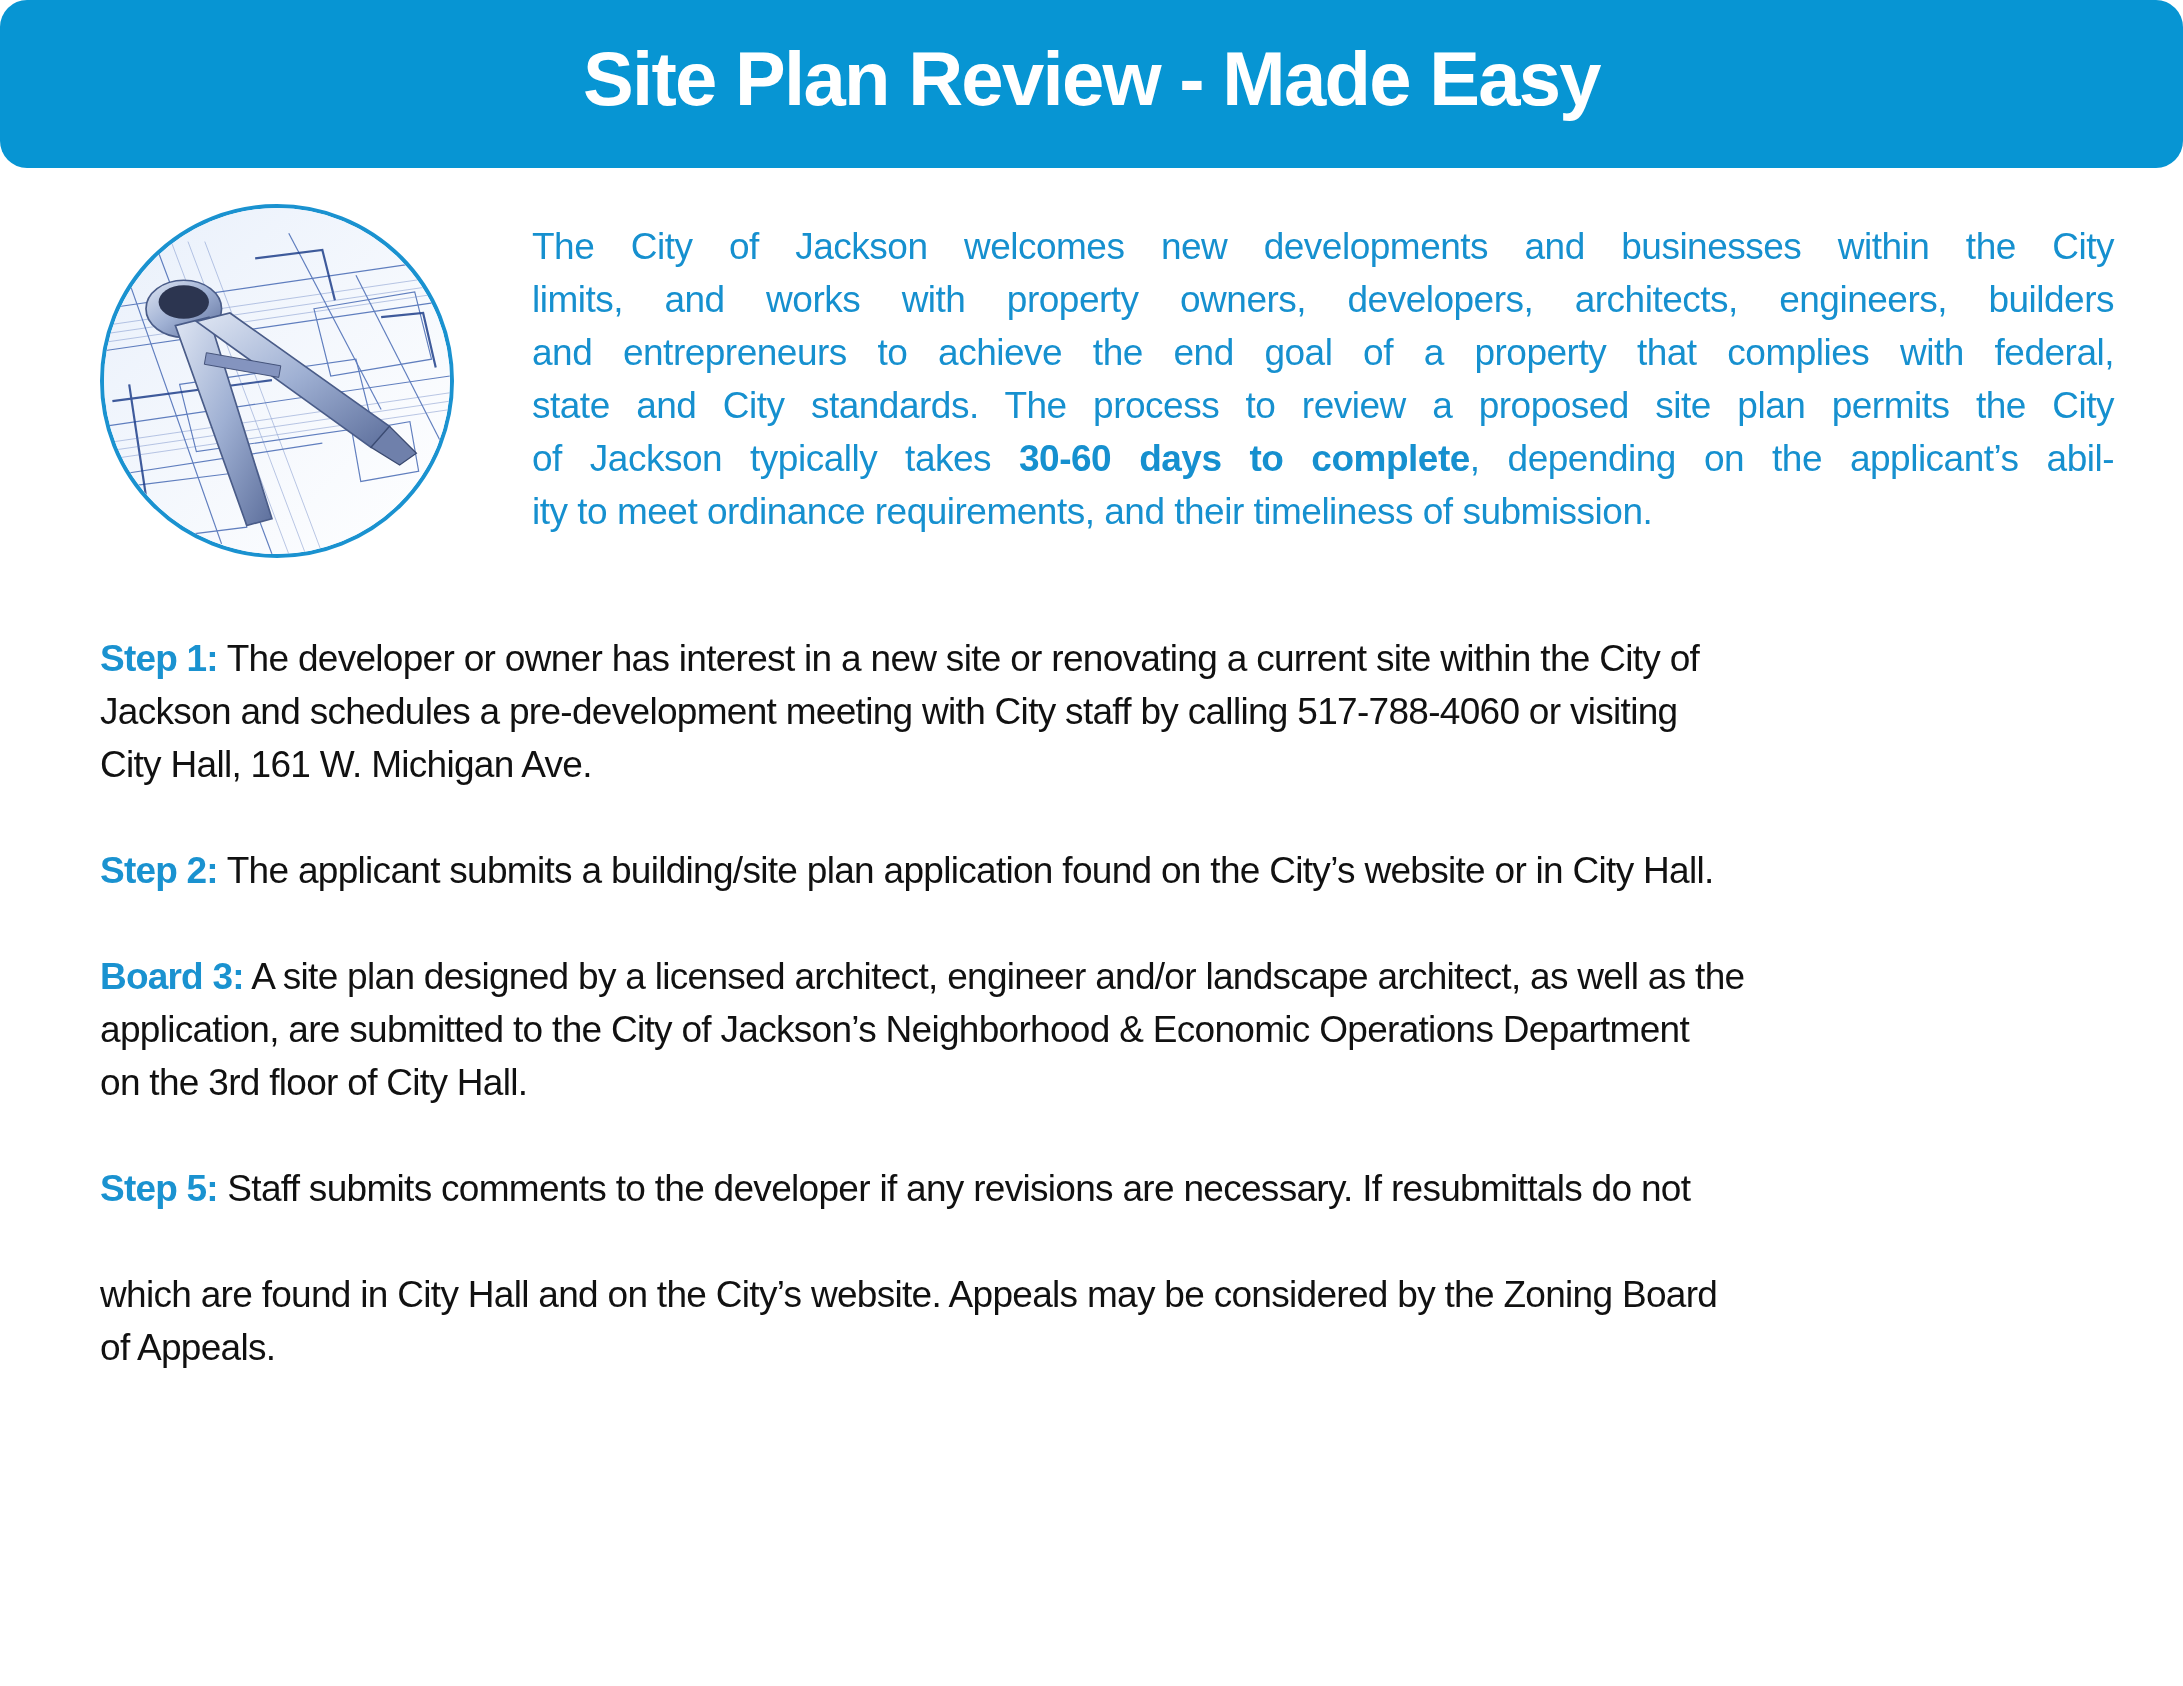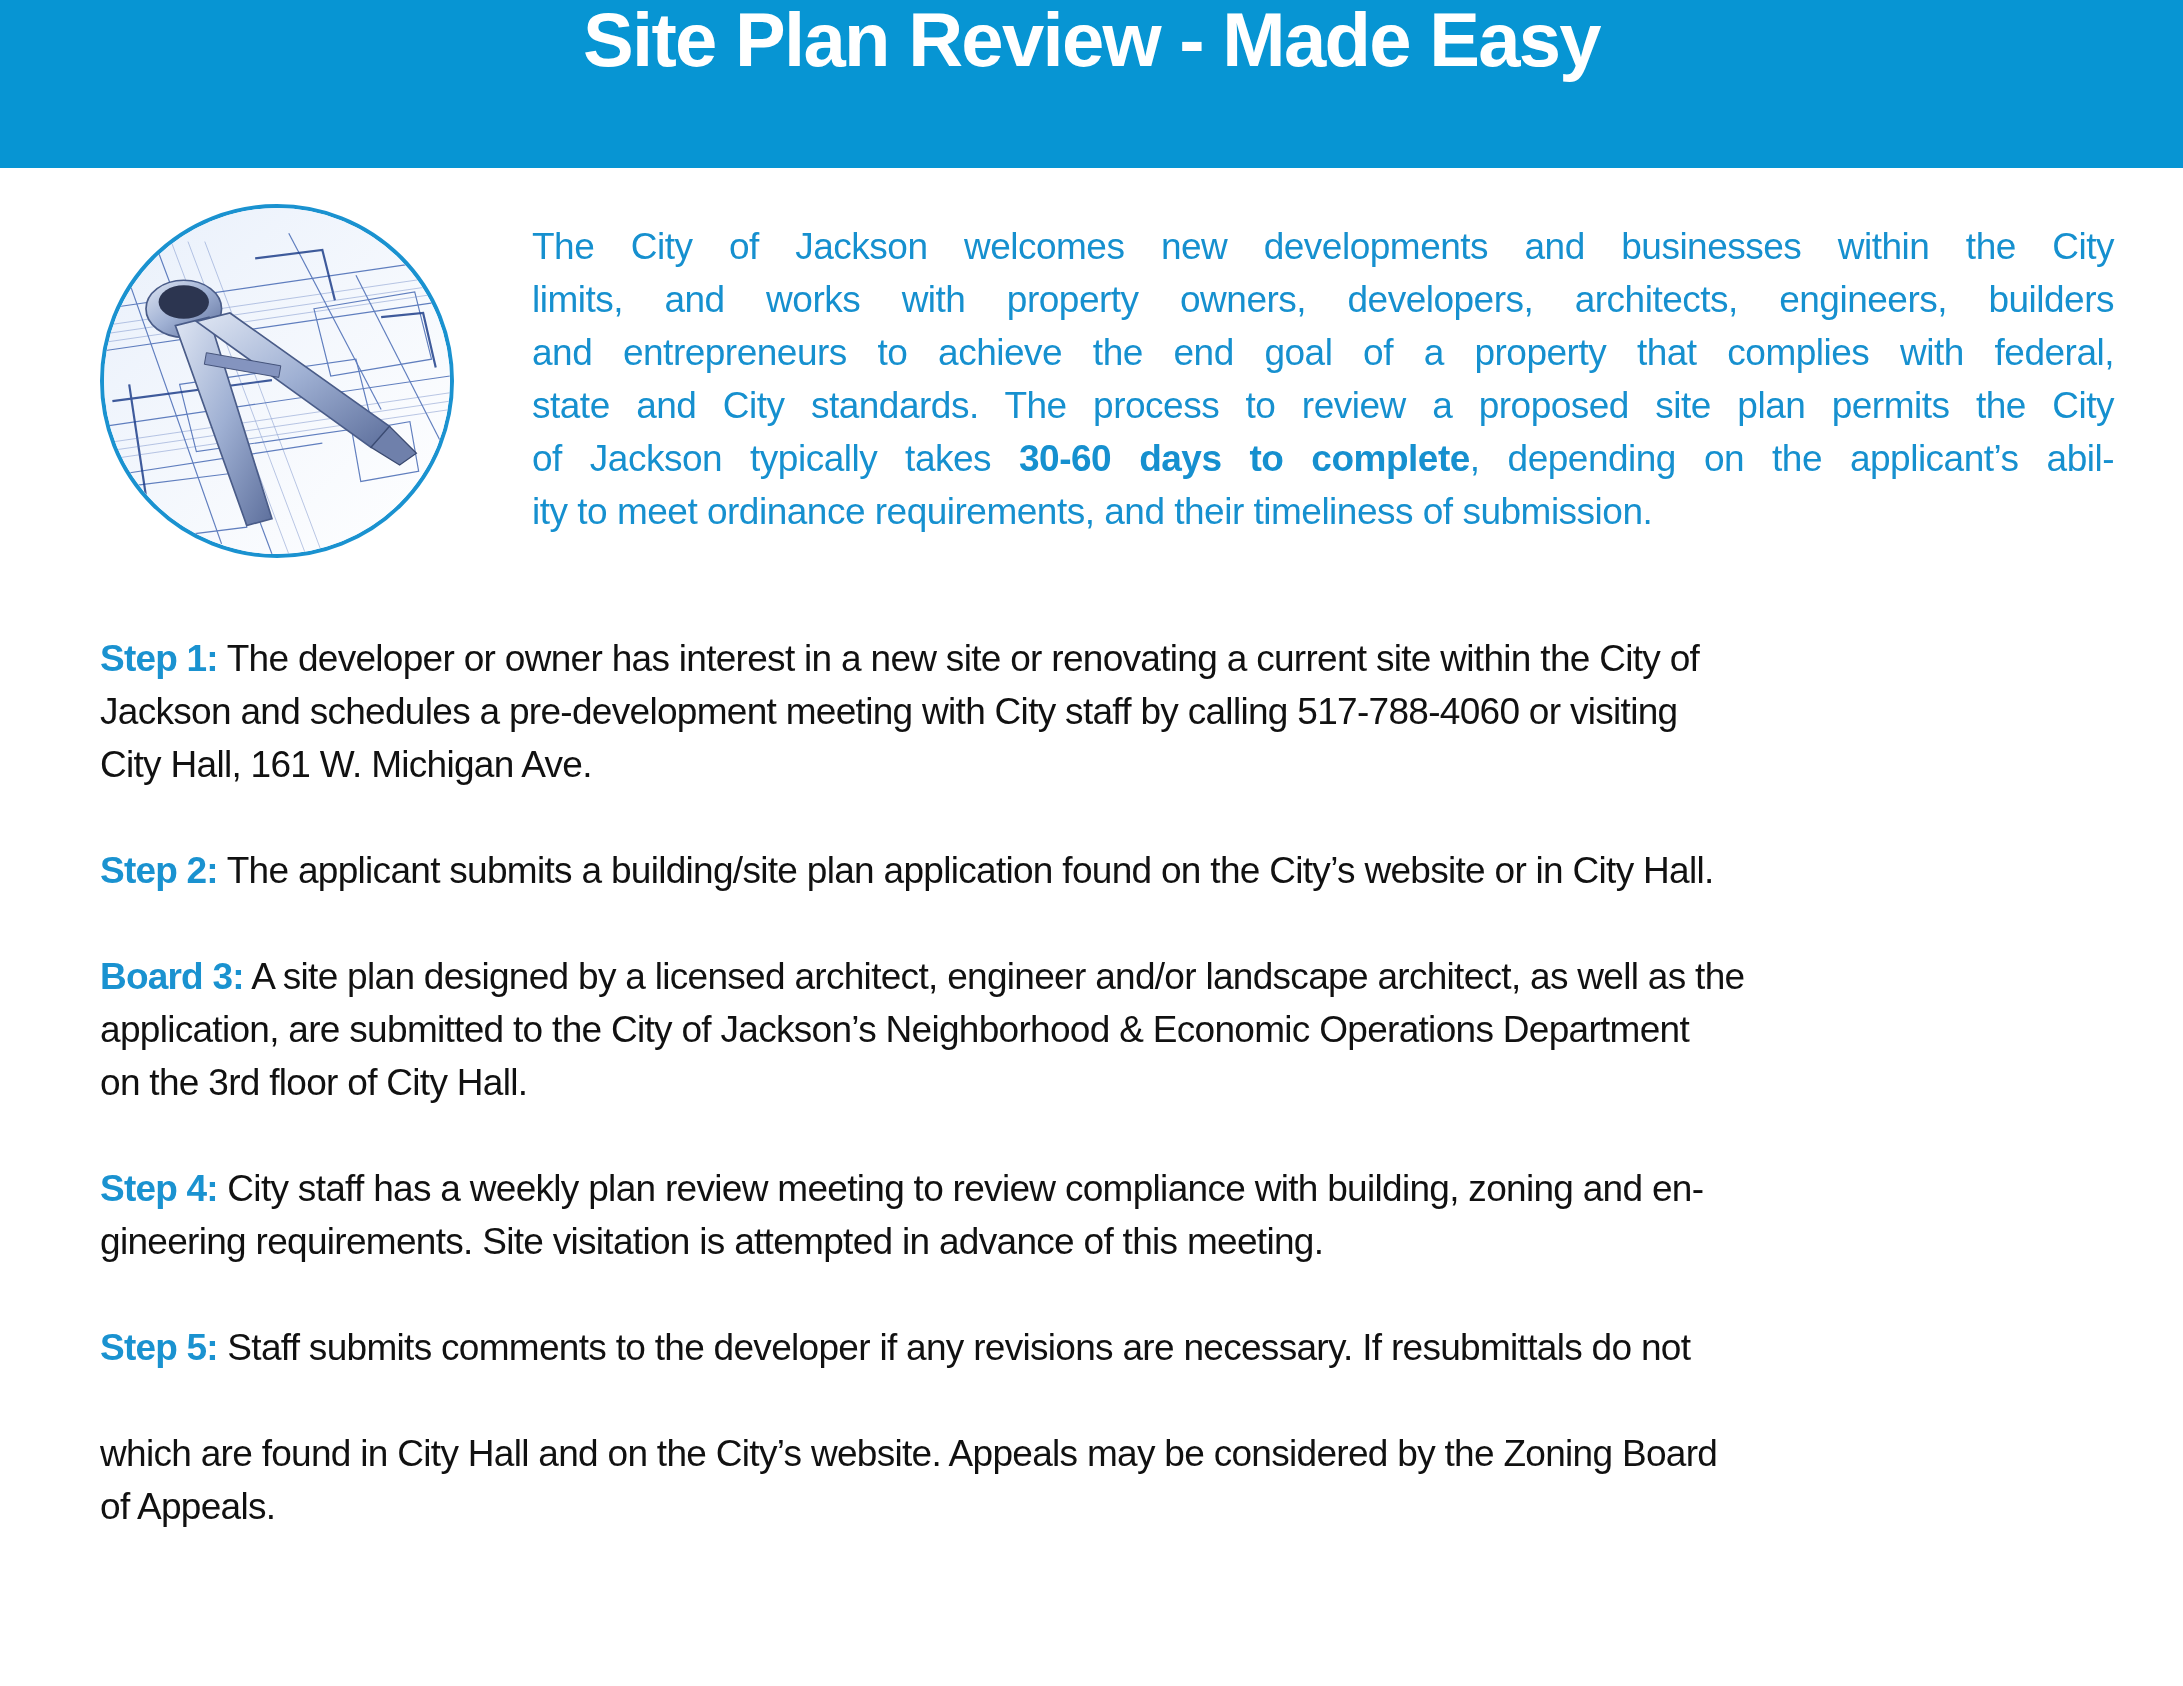--- a/index.html
+++ b/index.html
@@ -14,22 +14,23 @@
       overflow: hidden;
       font-family: "Liberation Sans", "DejaVu Sans", sans-serif;
     }
     .banner {
       position: absolute;
       left: 0; top: 0;
       width: 2183px;
       height: 168px;
       background: #0795d3;
       display: flex;
-      align-items: flex-start;
+      align-items: flex-end;
       justify-content: center;
+      border-radius: 27px;
     }
     .banner-title {
       color: #ffffff;
       font-family: "Liberation Sans", sans-serif;
       font-weight: bold;
       font-size: 76px;
       letter-spacing: -1.7px;
       line-height: 1;
       margin-top: 1.7px;
       white-space: nowrap;
@@ -171,24 +172,20 @@
   </div>
   <div class="step">
     <span class="line"><span class="step-label">Step 2:</span><span> The applicant submits a building/site plan application found on the City’s website or in City Hall.</span></span>
   </div>
   <div class="step">
     <span class="line"><span class="step-label">Board 3:</span><span> A site plan designed by a licensed architect, engineer and/or landscape architect, as well as the</span></span>
     <span class="line">application, are submitted to the City of Jackson’s Neighborhood &amp; Economic Operations Department</span>
     <span class="line">on the 3rd floor of City Hall.</span>
   </div>
   <div class="step">
-    <span class="line"><span class="step-label">Step 4:</span><span> City staff has a weekly plan review meeting to review compliance with building, zoning and en-</span></span>
-    <span class="line">gineering requirements. Site visitation is attempted in advance of this meeting.</span>
-  </div>
-  <div class="step">
     <span class="line"><span class="step-label">Step 5:</span><span> Staff submits comments to the developer if any revisions are necessary. If resubmittals do not</span></span>
   </div>
   <div class="step">
     <span class="line">which are found in City Hall and on the City’s website. Appeals may be considered by the Zoning Board</span>
     <span class="line">of Appeals.</span>
   </div>
 </div>
 
 
 </body></html>

